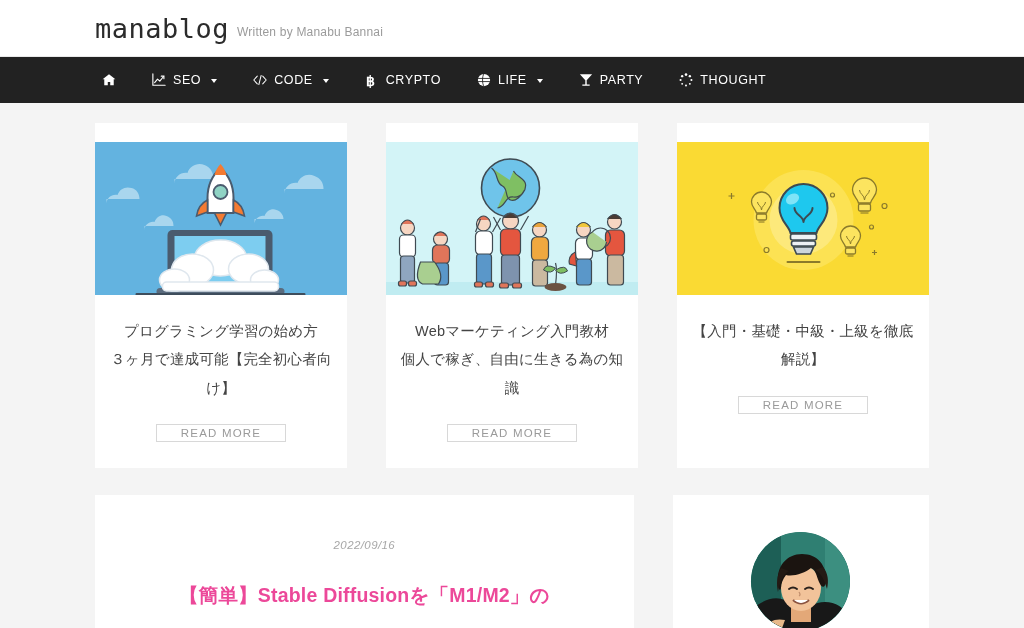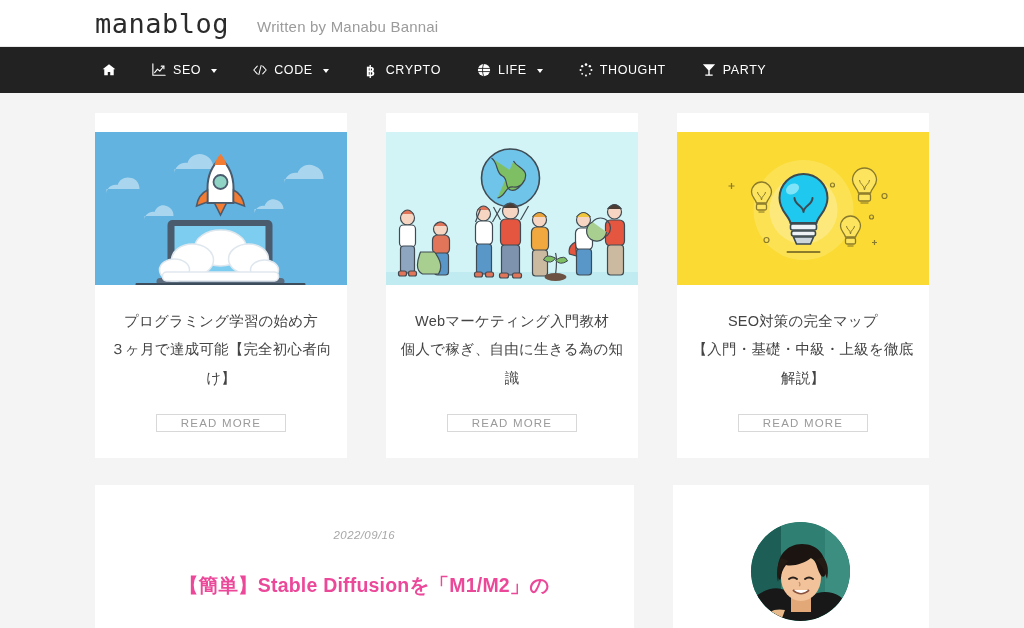--- a/index.html
+++ b/index.html
@@ -6,37 +6,37 @@
   html, body {
     width: 1024px;
     height: 628px;
     overflow: hidden;
     background: #f4f4f4;
     font-family: "Liberation Sans", sans-serif;
   }
 
   
   .site-header {
-    height: 47px;
+    height: 57px;
     background: #ffffff;
     display: flex;
     align-items: center;
     padding-left: 95px;
     border-bottom: 1px solid #e9e9e9;
   }
   .logo {
     font-family: "DejaVu Sans Mono", "Liberation Mono", monospace;
     font-size: 27px;
     letter-spacing: 0.5px;
     color: #2b2b2b;
     font-weight: 400;
   }
   .tagline {
-    margin-left: 28px;
-    font-size: 15px;
+    margin-left: 8px;
+    font-size: 12px;
     color: #9b9b9b;
     letter-spacing: 0.2px;
     padding-top: 7px;
   }
 
   
   .main-nav {
     height: 46px;
     background: #222222;
     display: flex;
@@ -227,40 +227,40 @@
       </svg>
     </span>
     <span class="nav-label">LIFE</span>
     <span class="caret"></span>
   </div>
 
 
   <div class="nav-item">
     <span class="nav-ico">
       <svg width="14" height="14" viewBox="0 0 16 16" fill="#fff">
+        <path d="M1 1.5h14L8.8 8.4V13h3.4v1.5H3.8V13h3.4V8.4z"></path>
+      </svg>
+    </span>
+    <span class="nav-label">PARTY</span>
+  </div>
+
+  <div class="nav-item">
+    <span class="nav-ico">
+      <svg width="14" height="14" viewBox="0 0 16 16" fill="#fff">
         <circle cx="8" cy="1.8" r="1.5"></circle>
           <circle cx="12.4" cy="3.6" r="1.35"></circle>
         <circle cx="14.2" cy="8" r="1.2"></circle>
           <circle cx="12.4" cy="12.4" r="1.1"></circle>
         <circle cx="8" cy="14.2" r="1.1"></circle>
           <circle cx="3.6" cy="12.4" r="1.1"></circle>
         <circle cx="1.8" cy="8" r="1.2"></circle>
           <circle cx="3.6" cy="3.6" r="1.35"></circle>
       </svg>
     </span>
     <span class="nav-label">THOUGHT</span>
-  </div>
-
-  <div class="nav-item">
-    <span class="nav-ico">
-      <svg width="14" height="14" viewBox="0 0 16 16" fill="#fff">
-        <path d="M1 1.5h14L8.8 8.4V13h3.4v1.5H3.8V13h3.4V8.4z"></path>
-      </svg>
-    </span>
-    <span class="nav-label">PARTY</span>
   </div>
 
 </div>
 
 <div class="content">
 
   <div class="row">
 
     <div class="card">
       <div class="card-thumb">
@@ -416,21 +416,20 @@
             <path d="M61 51v6M58 54h6"></path>
               <path d="M204 108v5M201.5 110.5h5"></path>
             <circle cx="214" cy="64" r="2.5"></circle>
               <circle cx="96" cy="108" r="2.5"></circle>
             <circle cx="162" cy="53" r="2"></circle>
               <circle cx="201" cy="85" r="2"></circle>
           </g>
         </svg>
       </div>
       <div class="card-body">
-        <div class="card-title-line">SEO対策の完全マップ</div>
         <div class="card-title-line">【入門・基礎・中級・上級を徹底解説】</div>
         <div class="read-more">READ MORE</div>
       </div>
     </div>
 
   </div>
 
   <div class="row">
 
     <div class="post-card">

